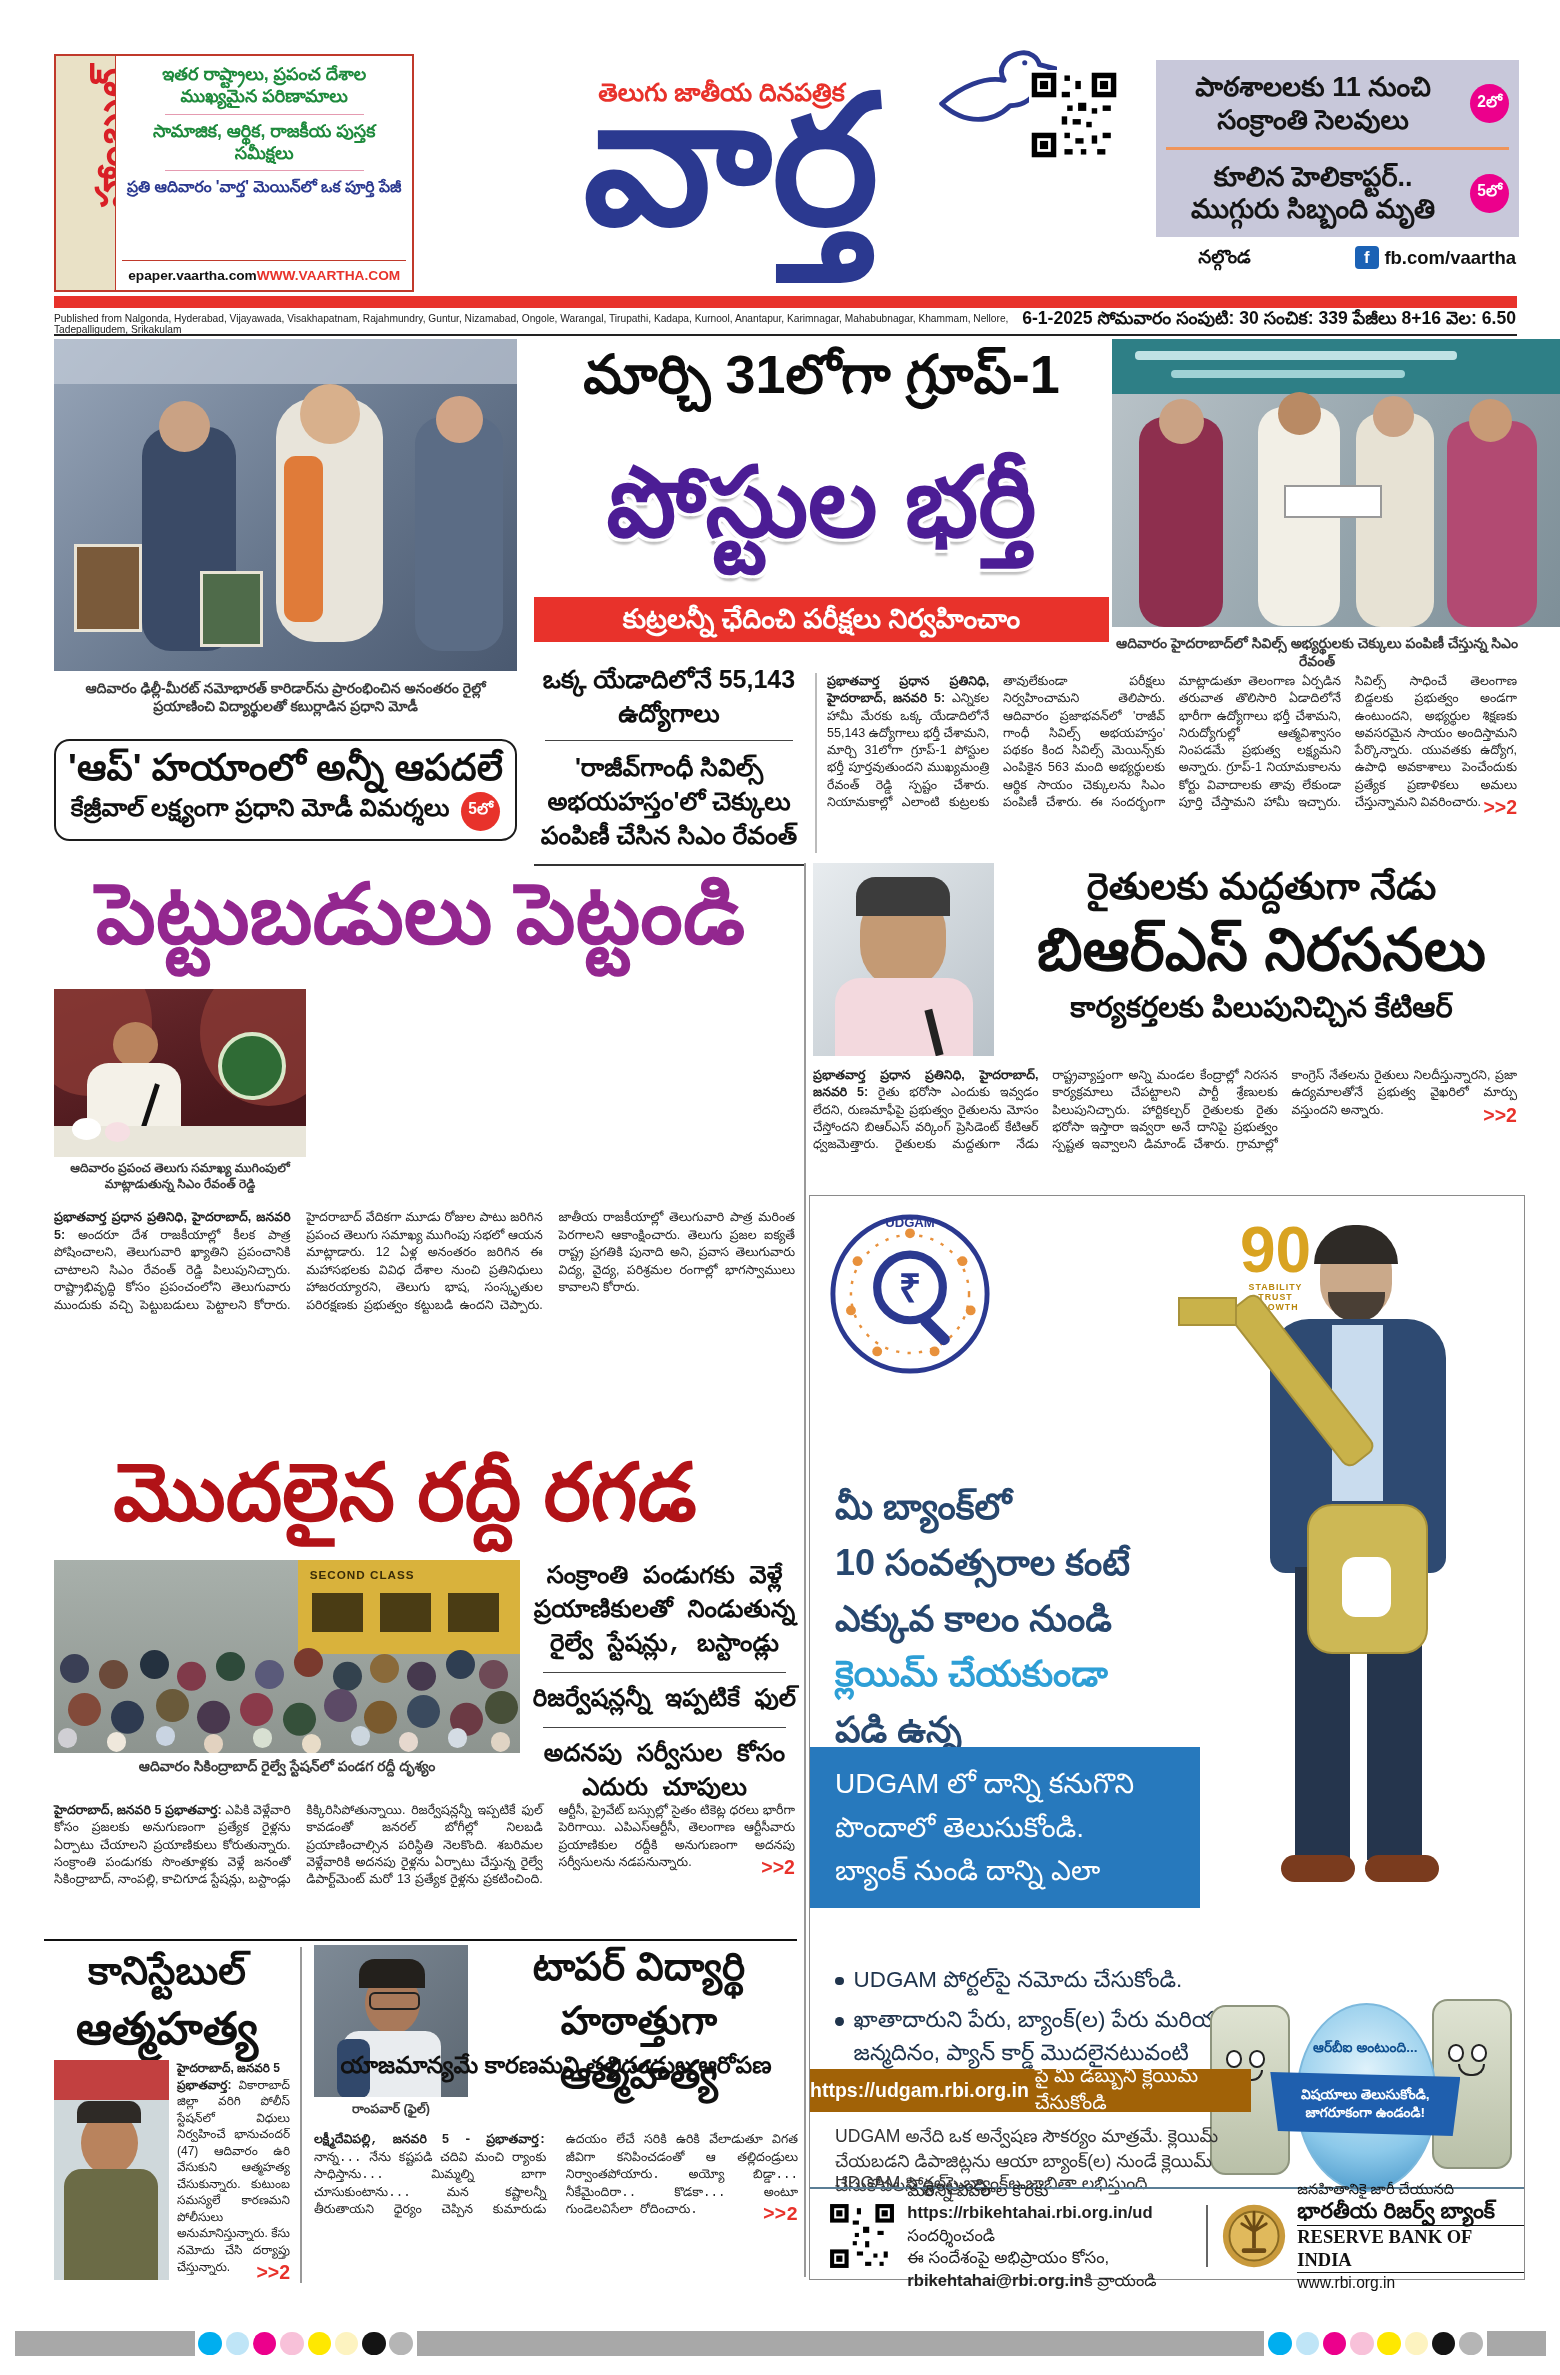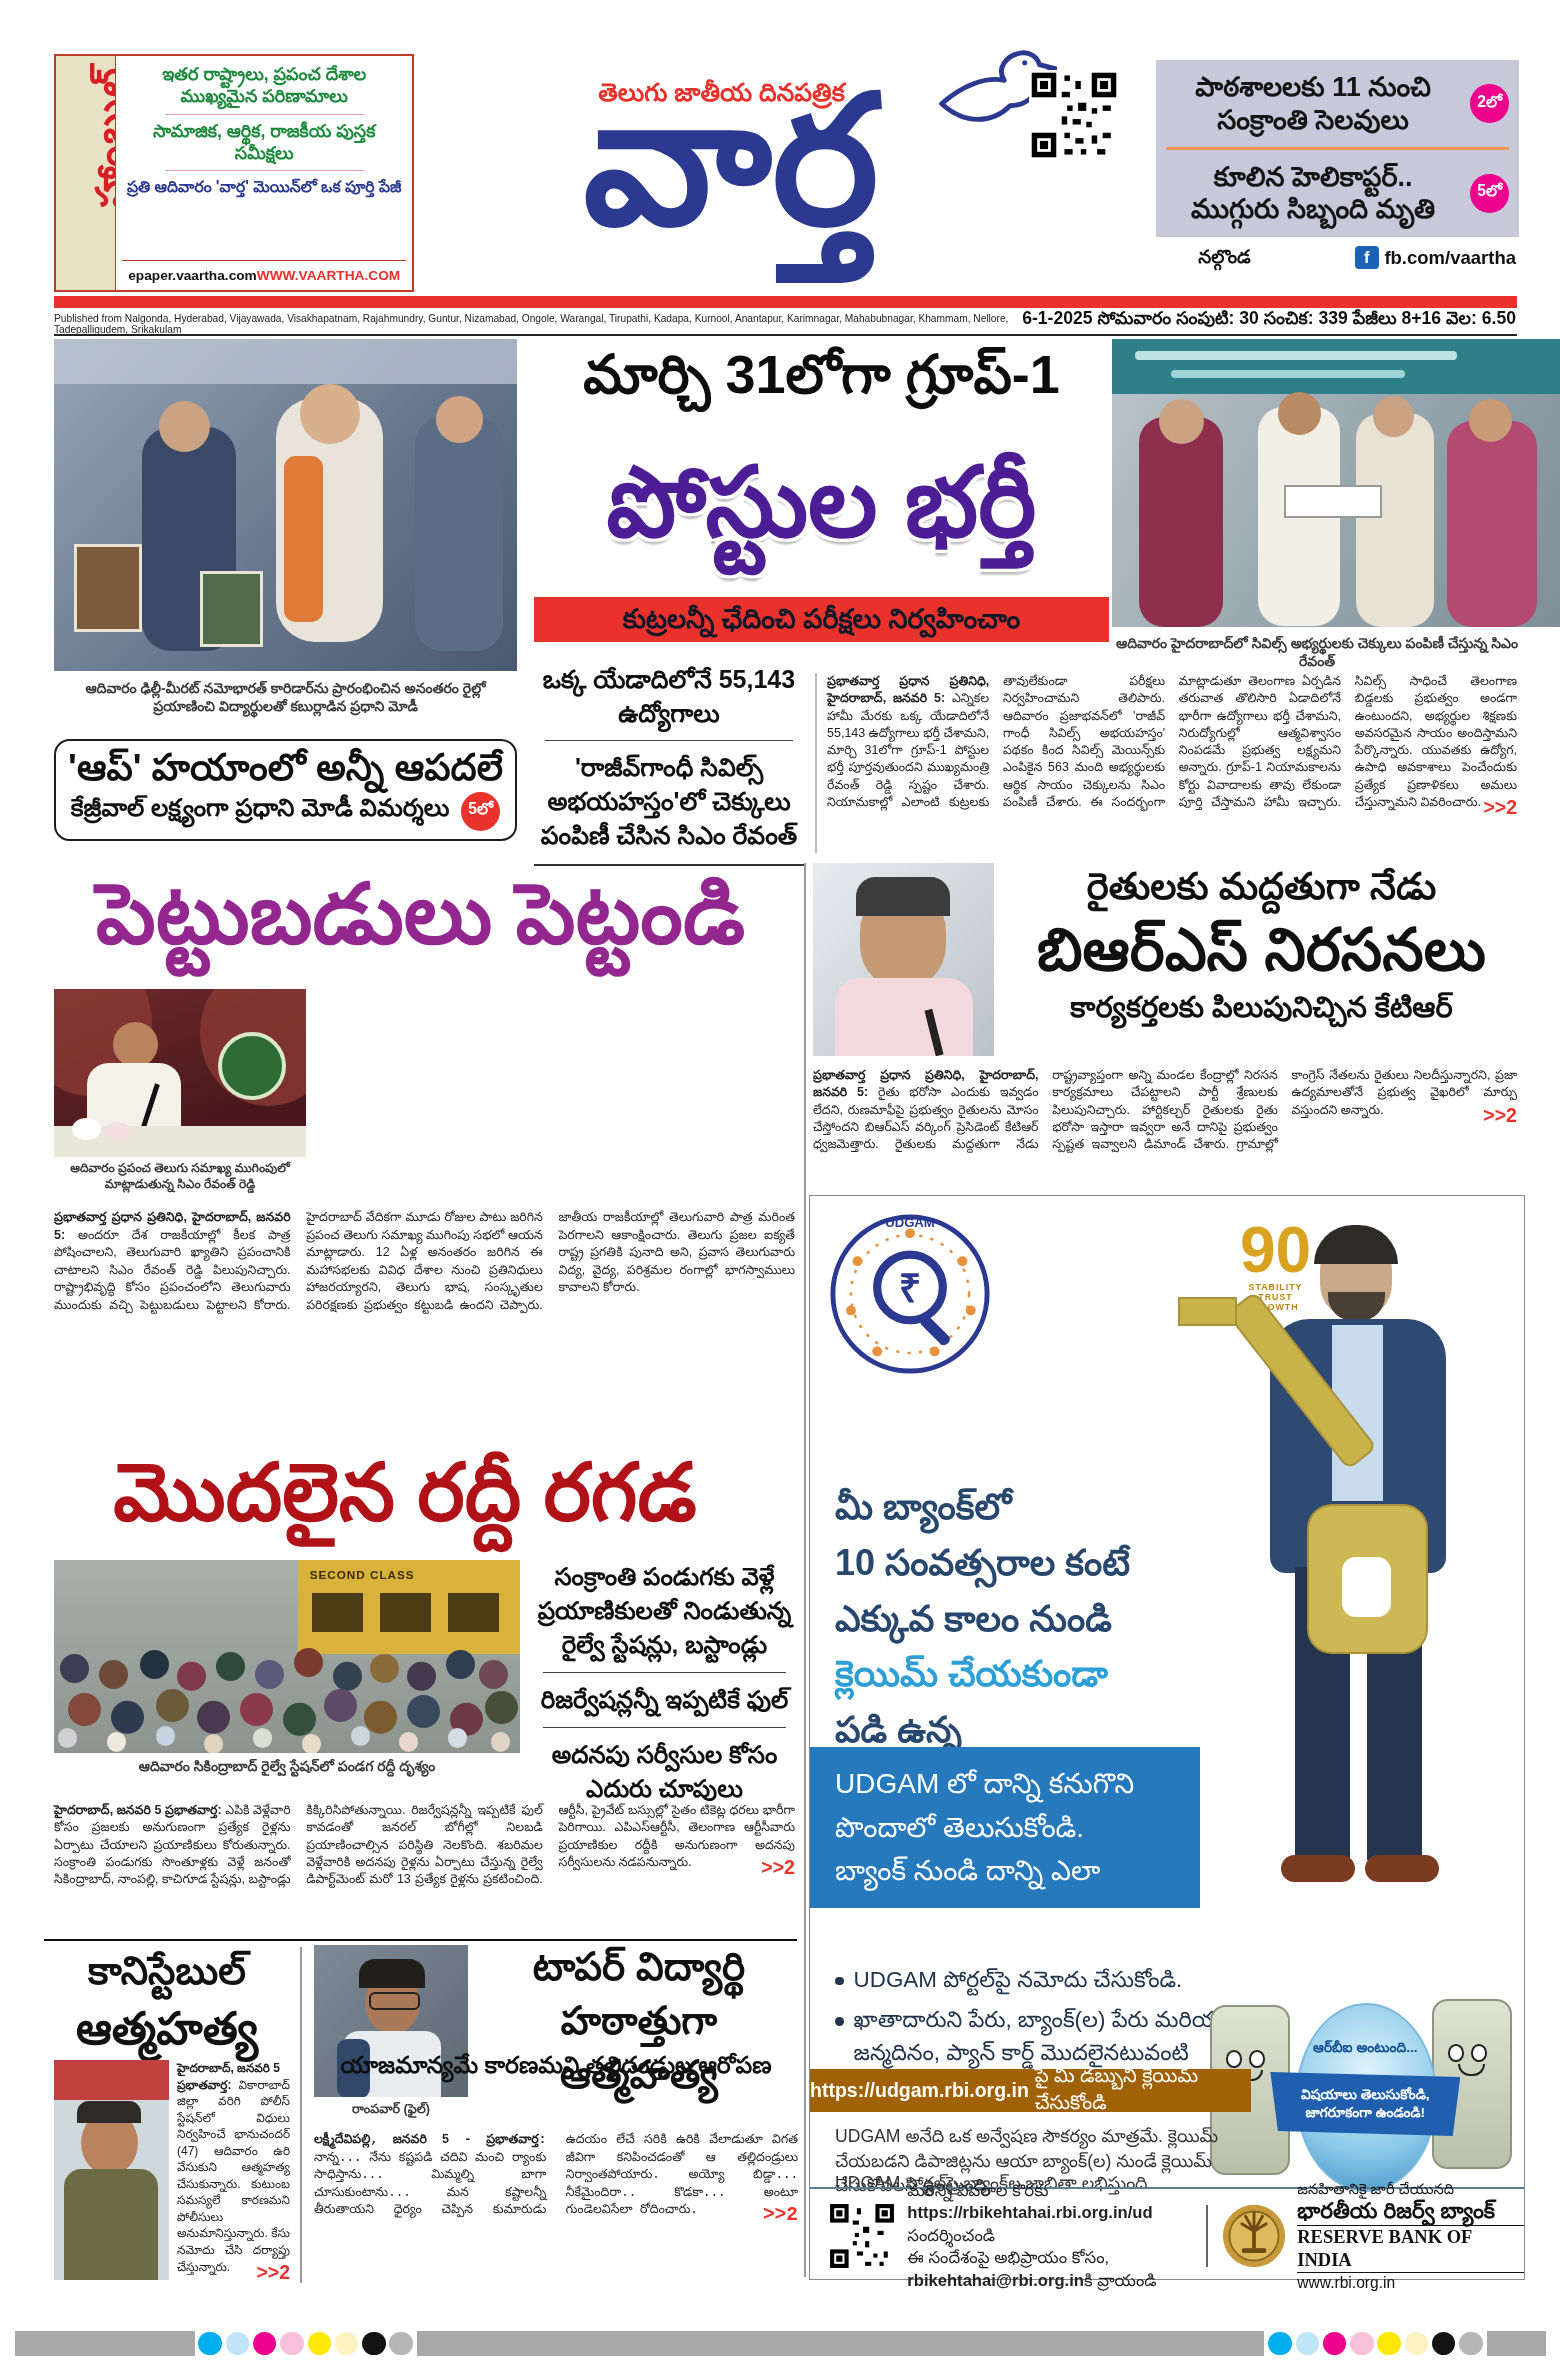--- a/index.html
+++ b/index.html
@@ -50,21 +50,21 @@
   #modi-photo{left:54px;top:339px;width:463px;height:332px;background:linear-gradient(135deg,#97a5b8,#67778d 55%,#4a5970);}
   #modi-cap{left:54px;top:679px;width:463px;}
   #aap-box{left:54px;top:739px;width:459px;height:98px;border:2.9px solid #1c1c1c;border-radius:15.6px;
      display:flex;flex-direction:column;justify-content:center;gap:3.9px;}
   #aap-title{font-size:37px;font-weight:900;text-align:center;line-height:1.05;}
   #aap-subrow{display:flex;align-items:center;justify-content:center;gap:11.7px;}
   #aap-sub{font-size:24.4px;font-weight:bold;}
   #lead-kicker{left:534px;top:343px;width:575px;font-size:54px;font-weight:900;text-align:center;color:#0d0d0d;}
   #lead-title{left:534px;top:414px;width:575px;font-size:98px;font-weight:900;color:#4c1d95;text-align:center;
      line-height:176px;text-shadow:-2.9px -2.9px 0 #fff,2.9px -2.9px 0 #fff,-2.9px 2.9px 0 #fff,2.9px 2.9px 0 #fff,0 5.9px 2px rgba(0,0,0,.25);}
-  #lead-banner{left:534px;top:597px;width:575px;height:45px;background:#e8322b;color:#0f172a;font-weight:bold;
+  #lead-banner{left:534px;top:597px;width:575px;height:45px;background:#e8322b;color:#ffffff;font-weight:bold;
      font-size:27px;text-align:center;line-height:45px;}
   #rev-photo{left:1112px;top:339px;width:449px;height:288px;background:linear-gradient(120deg,#bcc5ca,#92a2aa 60%,#7e8f98);}
   #rev-cap{left:1112px;top:634px;width:410px;}
   #lead-subs{left:534px;top:663px;width:270px;text-align:center;border-bottom:2px solid #333;padding-bottom:11.7px;}
   .lead-sub{font-size:25px;font-weight:bold;line-height:1.35;}
   .sub-hr{border:none;border-top:1.5px solid #444;width:92%;margin:9.8px auto;}
   #lead-vrule{left:815px;top:673px;width:1.5px;height:180px;background:#bbb;}
   #lead-body{left:827px;top:673px;width:690px;height:187px;column-count:4;column-gap:13.7px;
      font-size:12.5px;line-height:1.38;text-align:justify;color:#222;}
   .datebold{font-weight:bold;}
@@ -127,21 +127,21 @@
   #rbi-txt div{line-height:1.25;}
   #rbi-te{font-size:21.5px;font-weight:bold;}
   #rbi-en{font-family:"Liberation Serif","DejaVu Serif",serif;font-weight:bold;font-size:18.5px;
      border-top:1.5px solid #111;border-bottom:1.5px solid #111;}
   #rbi-web{font-size:15.6px;}
   
   #rush-title{left:44px;top:1447px;width:722px;font-size:80px;font-weight:900;color:#b11217;text-align:center;}
   #rush-photo{left:54px;top:1560px;width:466px;height:193px;background:linear-gradient(180deg,#a8b0ab,#8d948f);}
   #rush-cap{left:54px;top:1757px;width:466px;}
   #rush-subs{left:532px;top:1560px;width:265px;text-align:center;}
-  .rush-sub{font-size:24.4px;font-weight:bold;line-height:1.4;}
+  .rush-sub{font-size:24.4px;font-weight:bold;line-height:1.4;font-family:Liberation Mono, monospace;}
   #rush-body{left:54px;top:1802px;width:741px;height:129px;column-count:3;column-gap:15.6px;
      font-size:12.5px;line-height:1.38;text-align:justify;color:#222;}
   #bot-hr{left:44px;top:1939px;width:753px;height:2px;background:#111;}
   
   #const-title{left:44px;top:1949px;width:246px;text-align:center;font-weight:900;}
   #const-t1{font-size:39px;}#const-t2{font-size:45px;}
   #const-photo{left:54px;top:2060px;width:115px;height:220px;background:linear-gradient(180deg,#c24040 18%,#cfd8db 18%);}
   #const-body{left:177px;top:2060px;width:113px;font-size:12px;line-height:1.38;text-align:justify;color:#222;}
   #bot-vr{left:300px;top:1947px;width:1.5px;height:336px;background:#999;}
   #topper-photo{left:314px;top:1945px;width:154px;height:152px;background:linear-gradient(135deg,#7e8a96,#5d6873);}

